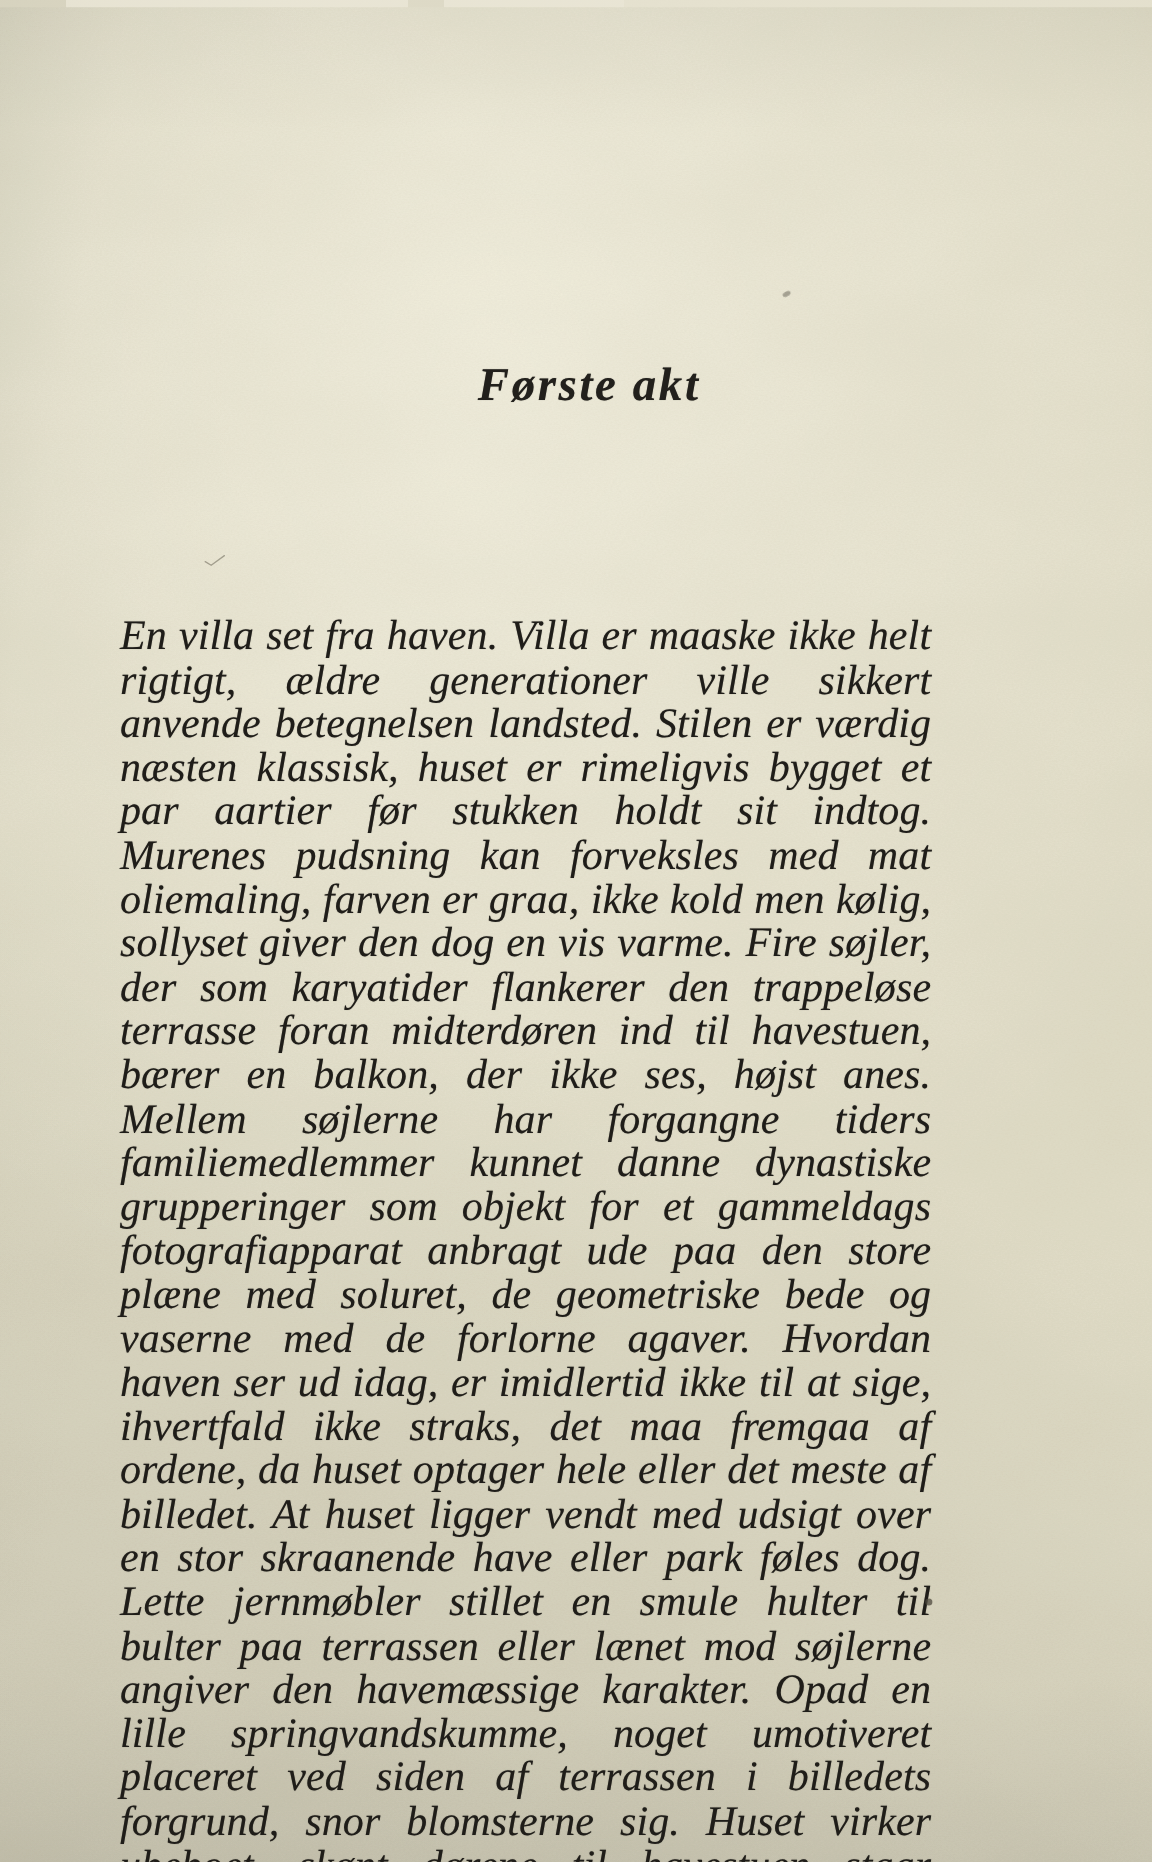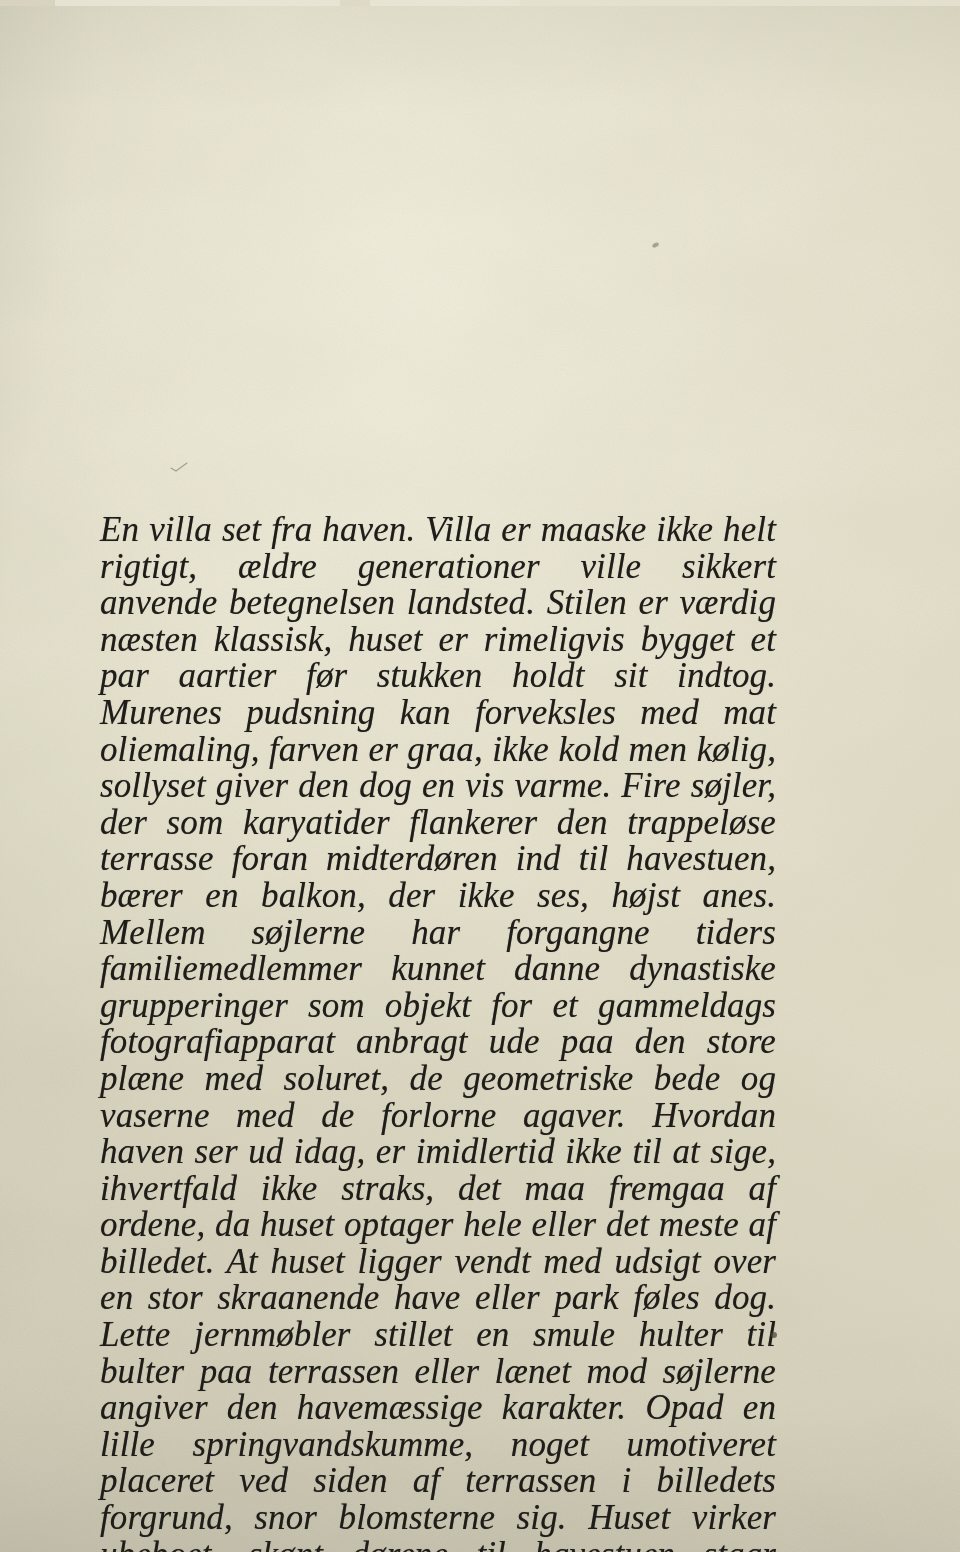--- a/index.html
+++ b/index.html
@@ -127,20 +127,21 @@
                   0 0 0 0 0.47
                   0 0 0 0.22 0"></feColorMatrix>
       </filter>
     </defs>
     <rect width="960" height="1552" filter="url(#blotch)"></rect>
     <rect width="960" height="1552" filter="url(#fib)"></rect>
   </svg>
 
   <div id="top-edge"></div>
 
+  <h1 id="title">Første akt</h1>
 
   <svg id="pencil-tick" viewBox="0 0 18 10" xmlns="http://www.w3.org/2000/svg" aria-hidden="true">
     <path d="M1 6 L6 9 L17 1" fill="none" stroke="#6b6758" stroke-width="1.1" stroke-linecap="round"></path>
   </svg>
 
   <p id="body-text">En villa set fra haven. Villa er maaske ikke helt rigtigt, ældre generationer ville sikkert anvende betegnelsen landsted. Stilen er værdig næsten klassisk, huset er rimeligvis bygget et par aartier før stukken holdt sit indtog. Murenes pudsning kan forveksles med mat oliemaling, farven er graa, ikke kold men kølig, sollyset giver den dog en vis varme. Fire søjler, der som karyatider flankerer den trappeløse terrasse foran midterdøren ind til havestuen, bærer en balkon, der ikke ses, højst anes. Mellem søjlerne har forgangne tiders familiemedlemmer kunnet danne dynastiske grupperinger som objekt for et gammeldags fotografiapparat anbragt ude paa den store plæne med soluret, de geometriske bede og vaserne med de forlorne agaver. Hvordan haven ser ud idag, er imidlertid ikke til at sige, ihvertfald ikke straks, det maa fremgaa af ordene, da huset optager hele eller det meste af billedet. At huset ligger vendt med udsigt over en stor skraanende have eller park føles dog. Lette jernmøbler stillet en smule hulter til bulter paa terrassen eller lænet mod søjlerne angiver den havemæssige karakter. Opad en lille springvandskumme, noget umotiveret placeret ved siden af terrassen i billedets forgrund, snor blomsterne sig. Huset virker ubeboet, skønt dørene til havestuen staar aabne. Fra stuen høres en støvsugers brummen. Det er hen paa eftermiddagen. Solen hviler venligt paa de graa murflader, mens terrassen, der ligger i skygge af balkon og søjler synes kølig og indifferent.</p>
 
   <div class="speck" id="speck-upper-right"></div>
   <div class="speck" id="speck-lower-right"></div>
 

